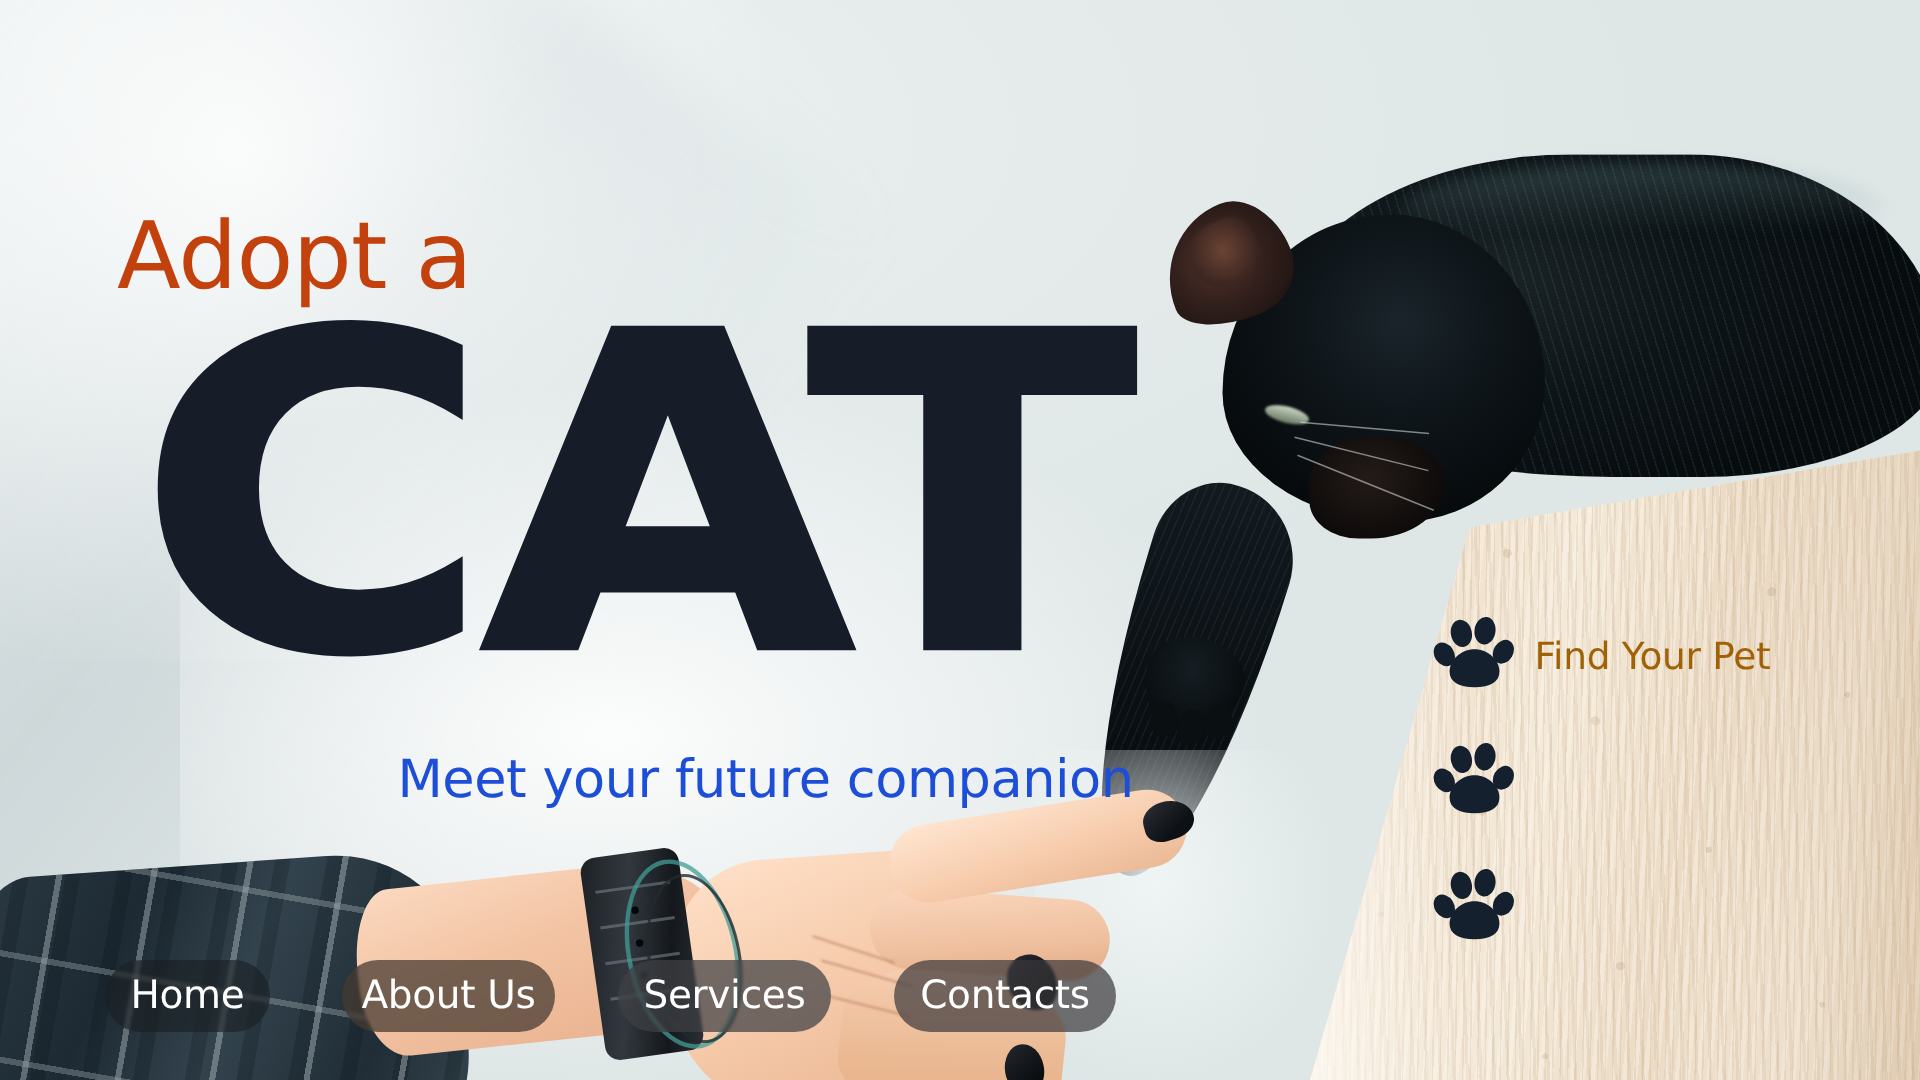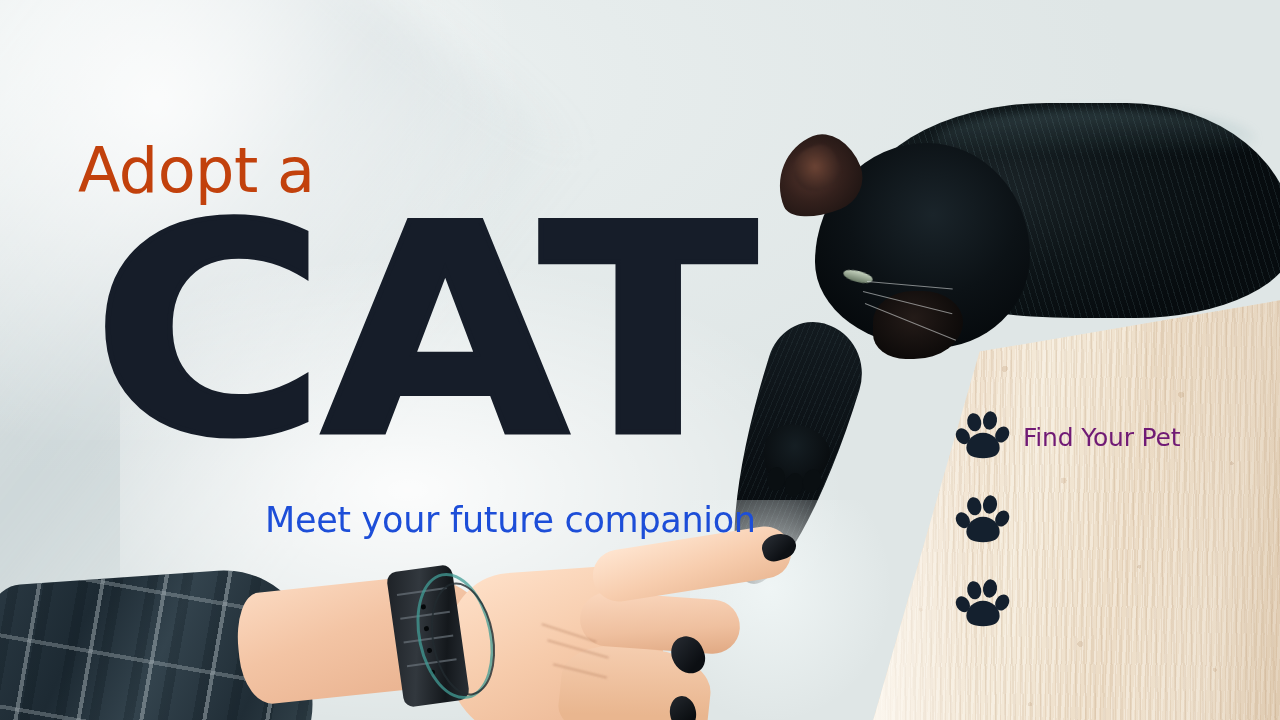--- a/index.html
+++ b/index.html
@@ -475,21 +475,21 @@
   }
   .feature-row:last-child { margin-bottom: 0; }
   .paw-icon {
     flex: 0 0 auto;
     width: 56px;
     height: 56px;
   }
   .feature-label {
     font-size: 25px;
     line-height: 1.18;
-    color: #701a75;
+    color: #a16207;
     letter-spacing: -0.2px;
   }
   .feature-row.wrap .feature-label { text-align: center; width: 190px; }
 
   
   .nav {
     position: absolute;
     left: 70px;
     top: 640px;
     display: flex;
@@ -628,14 +628,20 @@
         <ellipse cx="22" cy="14" rx="8" ry="10.5" fill="#14202e" transform="rotate(-12 22 14)"></ellipse>
         <ellipse cx="40" cy="12" rx="8" ry="10.5" fill="#14202e" transform="rotate(8 40 12)"></ellipse>
         <ellipse cx="9" cy="30" rx="7.5" ry="9.5" fill="#14202e" transform="rotate(-32 9 30)"></ellipse>
         <ellipse cx="54" cy="28" rx="7.5" ry="9.5" fill="#14202e" transform="rotate(30 54 28)"></ellipse>
         <path d="M32 26c10 0 19 8 19 17 0 8-7 12-19 12s-19-4-19-12c0-9 9-17 19-17z" fill="#14202e"></path>
       </svg>
     </div>
 
   </div>
 
+  <nav class="nav">
+    <button class="nav-btn home">Home</button>
+    <button class="nav-btn about">About Us</button>
+    <button class="nav-btn services">Services</button>
+    <button class="nav-btn contacts">Contacts</button>
+  </nav>
 
 </div>
 
 </body></html>

